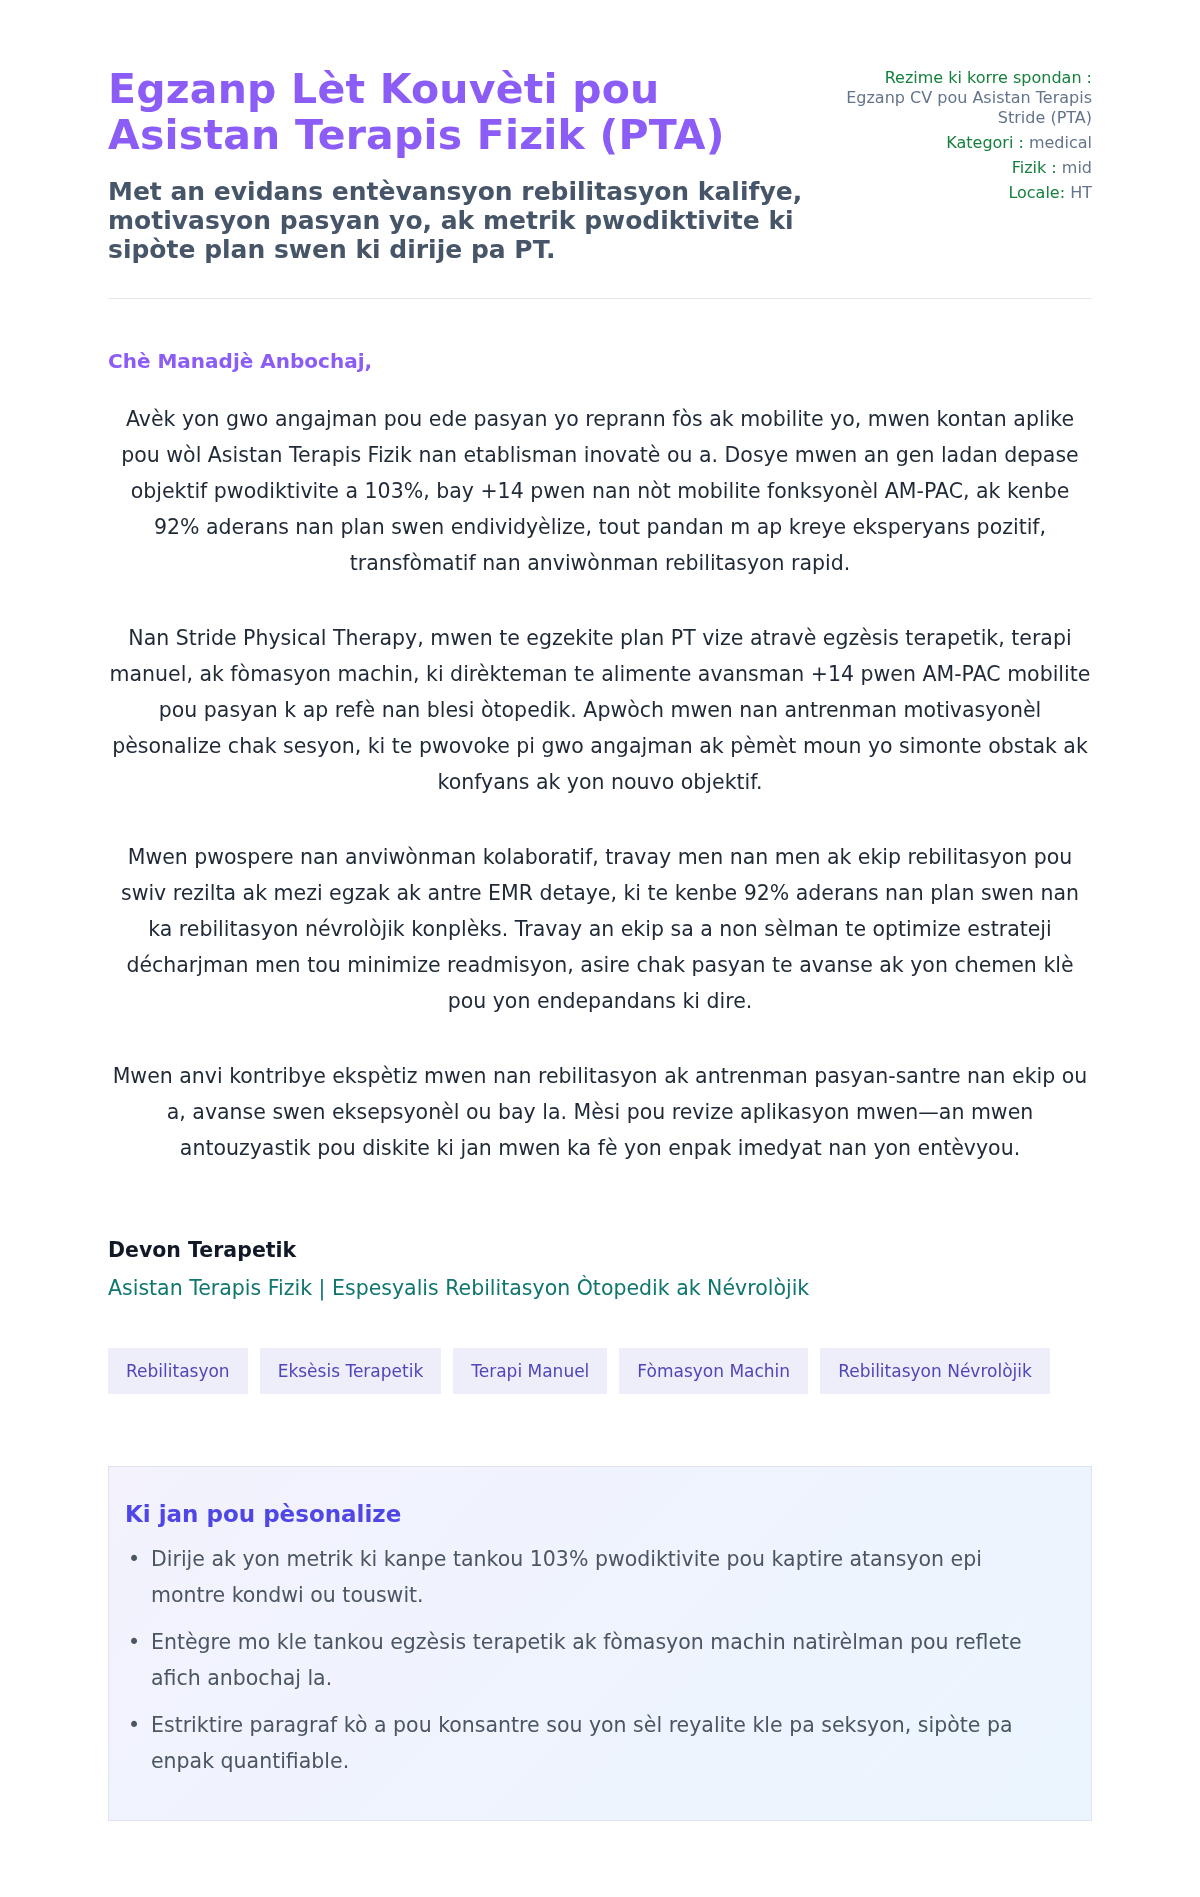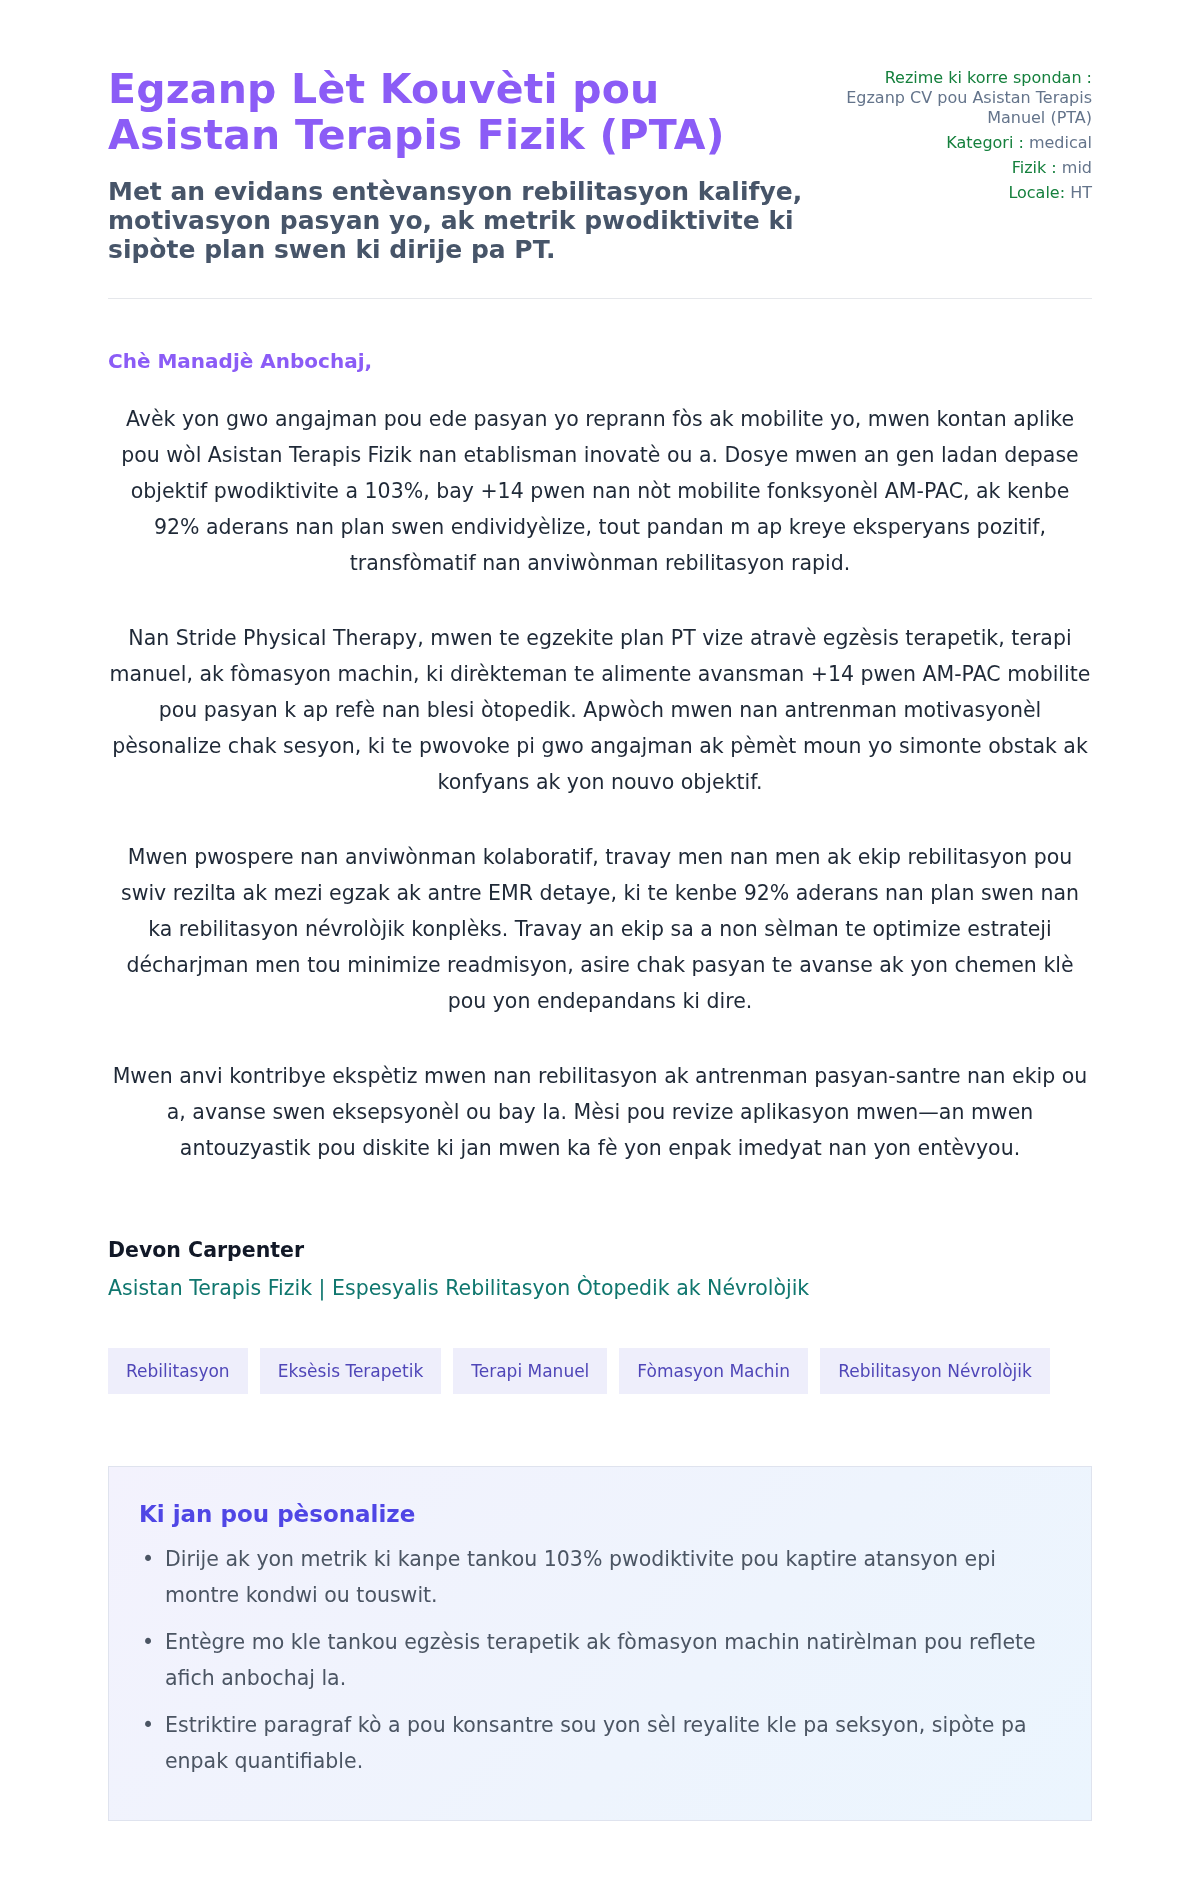--- a/index.html
+++ b/index.html
@@ -81,21 +81,21 @@
       color: #4f46b8;
       font-size: 17px;
       padding: 14px 18px;
       line-height: 18px;
       text-align: right;
     }
     .tips {
       margin-top: 72px;
       border: 1px solid #dfe3ee;
       background: linear-gradient(135deg, #f3f2fd 0%, #eef4fd 60%, #ebf5fe 100%);
-      padding: 34px 30px 30px 30px;
+      padding: 34px 30px 30px 16px;
     }
     .tips-title {
       font-size: 23px;
       font-weight: bold;
       color: #4f46e5;
     }
     .tips-list {
       margin-top: 14px;
       list-style: none;
     }
@@ -120,21 +120,21 @@
 <div class="page">
 
   <header class="header">
     <div class="header-left">
       <h1 class="title">Egzanp Lèt Kouvèti pou Asistan Terapis Fizik (PTA)</h1>
       <div class="subtitle">Met an evidans entèvansyon rebilitasyon kalifye, motivasyon pasyan yo, ak metrik pwodiktivite ki sipòte plan swen ki dirije pa PT.</div>
     </div>
     <div class="meta">
       <div class="row">
         <b>Rezime ki korre spondan :</b>
-        <span>Egzanp CV pou Asistan Terapis Manuel (PTA)</span>
+        <span>Egzanp CV pou Asistan Terapis Stride (PTA)</span>
       </div>
       <div class="row">
         <b>Kategori :</b>
         <span>medical</span>
       </div>
       <div class="row">
         <b>Fizik :</b>
         <span>mid</span>
       </div>
       <div class="row">
@@ -145,21 +145,21 @@
   </header>
 
   <section>
     <div class="salutation">Chè Manadjè Anbochaj,</div>
     <p class="paragraph">Avèk yon gwo angajman pou ede pasyan yo reprann fòs ak mobilite yo, mwen kontan aplike pou wòl Asistan Terapis Fizik nan etablisman inovatè ou a. Dosye mwen an gen ladan depase objektif pwodiktivite a 103%, bay +14 pwen nan nòt mobilite fonksyonèl AM-PAC, ak kenbe 92% aderans nan plan swen endividyèlize, tout pandan m ap kreye eksperyans pozitif, transfòmatif nan anviwònman rebilitasyon rapid.</p>
     <p class="paragraph">Nan Stride Physical Therapy, mwen te egzekite plan PT vize atravè egzèsis terapetik, terapi manuel, ak fòmasyon machin, ki dirèkteman te alimente avansman +14 pwen AM-PAC mobilite pou pasyan k ap refè nan blesi òtopedik. Apwòch mwen nan antrenman motivasyonèl pèsonalize chak sesyon, ki te pwovoke pi gwo angajman ak pèmèt moun yo simonte obstak ak konfyans ak yon nouvo objektif.</p>
     <p class="paragraph">Mwen pwospere nan anviwònman kolaboratif, travay men nan men ak ekip rebilitasyon pou swiv rezilta ak mezi egzak ak antre EMR detaye, ki te kenbe 92% aderans nan plan swen nan ka rebilitasyon névrolòjik konplèks. Travay an ekip sa a non sèlman te optimize estrateji décharjman men tou minimize readmisyon, asire chak pasyan te avanse ak yon chemen klè pou yon endepandans ki dire.</p>
     <p class="paragraph">Mwen anvi kontribye ekspètiz mwen nan rebilitasyon ak antrenman pasyan-santre nan ekip ou a, avanse swen eksepsyonèl ou bay la. Mèsi pou revize aplikasyon mwen—an mwen antouzyastik pou diskite ki jan mwen ka fè yon enpak imedyat nan yon entèvyou.</p>
 
     <div class="signature">
-      <div class="sig-name">Devon Carpenter</div>
+      <div class="sig-name">Devon Terapetik</div>
       <div class="sig-title">Asistan Terapis Fizik | Espesyalis Rebilitasyon Òtopedik ak Névrolòjik</div>
     </div>
   </section>
 
   <div class="tags">
     <span class="tag">Rebilitasyon</span>
     <span class="tag">Eksèsis Terapetik</span>
     <span class="tag">Terapi Manuel</span>
     <span class="tag">Fòmasyon Machin</span>
     <span class="tag">Rebilitasyon Névrolòjik</span>

